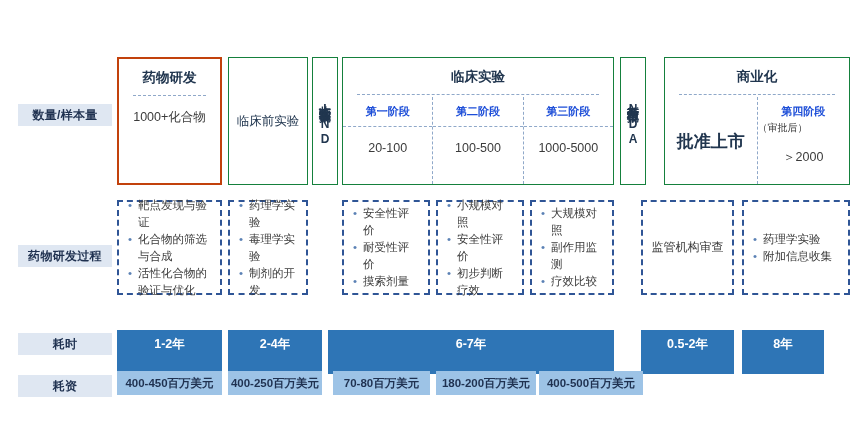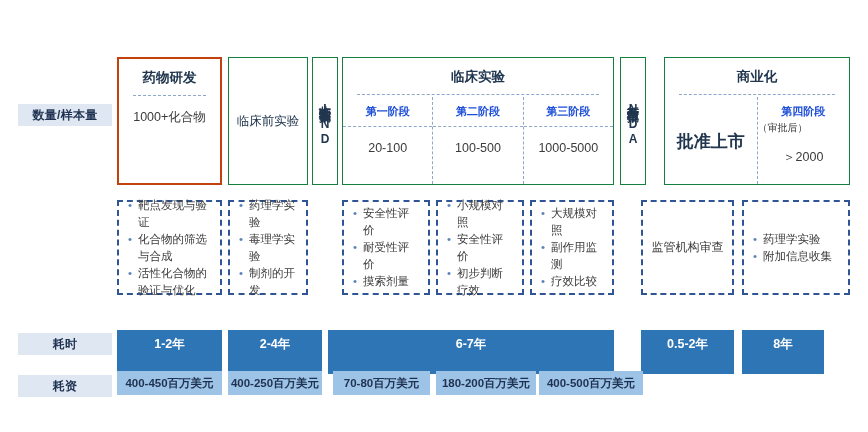--- a/index.html
+++ b/index.html
@@ -246,20 +246,21 @@
   #cost-phase1    { left: 333px; width: 97px; }
   #cost-phase2    { left: 436px; width: 100px; }
   #cost-phase3    { left: 539px; width: 104px; }
 </style>
 </head>
 <body>
 
 <div class="canvas">
 
   <div class="row-label" id="lbl-qty">数量/样本量</div>
+  <div class="row-label" id="lbl-proc">药物研发过程</div>
   <div class="row-label" id="lbl-time">耗时</div>
   <div class="row-label" id="lbl-cost">耗资</div>
 
   <div class="r1 strong" id="box-discovery">
     <div class="stage-title">药物研发</div>
     <hr class="hr-dash">
     <div class="stage-val">1000+化合物</div>
   </div>
 
   <div class="r1 plain" id="box-preclinical">

